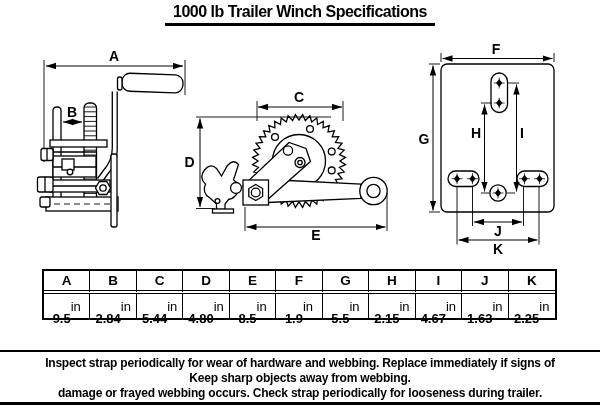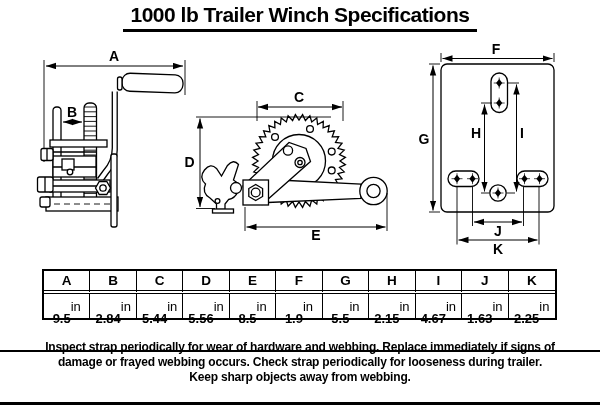--- a/index.html
+++ b/index.html
@@ -3,21 +3,21 @@
 <meta charset="utf-8">
 <style>
   html,body{margin:0;padding:0;}
   body{
     width:600px;height:409px;position:relative;overflow:hidden;
     background:#ffffff;color:#000;
     font-family:"Liberation Sans", sans-serif;
   }
   .title-wrap{position:absolute;top:3px;left:0;right:0;text-align:center;}
   .title{
-    display:inline-block;font-size:21px;font-weight:700;letter-spacing:-0.5px;
+    display:inline-block;font-size:16px;font-weight:700;letter-spacing:-0.5px;
     border-bottom:3px solid #000;padding:0 8px 2px 8px;white-space:nowrap;
   }
   svg.drawings{position:absolute;left:0;top:0;}
   svg.drawings text{font-family:"Liberation Sans",sans-serif;font-weight:700;font-size:14px;}
   svg .part{fill:#ffffff;stroke:#000;stroke-width:1.3;}
   svg .partline{fill:none;stroke:#000;stroke-width:1.3;}
   svg .dim{stroke:#000;stroke-width:1;fill:none;}
   svg .wit{stroke:#000;stroke-width:0.9;fill:none;}
   svg .holecross{stroke:#000;stroke-width:0.7;}
 
@@ -28,21 +28,21 @@
   }
   .cell{border-right:1.5px solid #000;display:flex;align-items:center;justify-content:center;}
   .cell:nth-child(11n){border-right:none;}
   .hcell{height:19px;font-weight:700;font-size:13.5px;border-bottom:4px double #000;}
   .vcell{height:24px;font-size:13px;}
   .vcell .num{font-weight:700;margin-top:24px;}
   .vcell .unit{font-weight:400;}
 
   .sep-line{position:absolute;left:0;right:0;top:350px;height:1.8px;background:#000;}
   .warning{
-    position:absolute;left:0;right:0;top:340px;text-align:center;
+    position:absolute;left:0;right:0;top:356px;text-align:center;
     font-size:12px;font-weight:700;letter-spacing:-0.2px;line-height:15px;
   }
   .warning div{white-space:nowrap;}
   .bottom-line{position:absolute;left:0;right:0;top:402px;height:2.5px;background:#000;}
 </style>
 </head>
 <body>
 
 <div class="title-wrap">
   <span class="title">1000 lb Trailer Winch Specifications</span>
@@ -212,21 +212,21 @@
     </div>
   <div class="cell vcell">
       <span class="num">2.84</span>
       <span class="unit">in</span>
     </div>
   <div class="cell vcell">
       <span class="num">5.44</span>
       <span class="unit">in</span>
     </div>
   <div class="cell vcell">
-      <span class="num">5.56</span>
+      <span class="num">4.80</span>
       <span class="unit">in</span>
     </div>
   <div class="cell vcell">
       <span class="num">8.5</span>
       <span class="unit">in</span>
     </div>
   <div class="cell vcell">
       <span class="num">1.9</span>
       <span class="unit">in</span>
     </div>
@@ -249,17 +249,17 @@
   <div class="cell vcell">
       <span class="num">2.25</span>
       <span class="unit">in</span>
     </div>
 </div>
 
 <div class="sep-line"></div>
 
 <div class="warning">
   <div>Inspect strap periodically for wear of hardware and webbing. Replace immediately if signs of</div>
+  <div>Keep sharp objects away from webbing.</div>
   <div>damage or frayed webbing occurs. Check strap periodically for looseness during trailer.</div>
-  <div>Keep sharp objects away from webbing.</div>
 </div>
 
 <div class="bottom-line"></div>
 
 </body></html>

